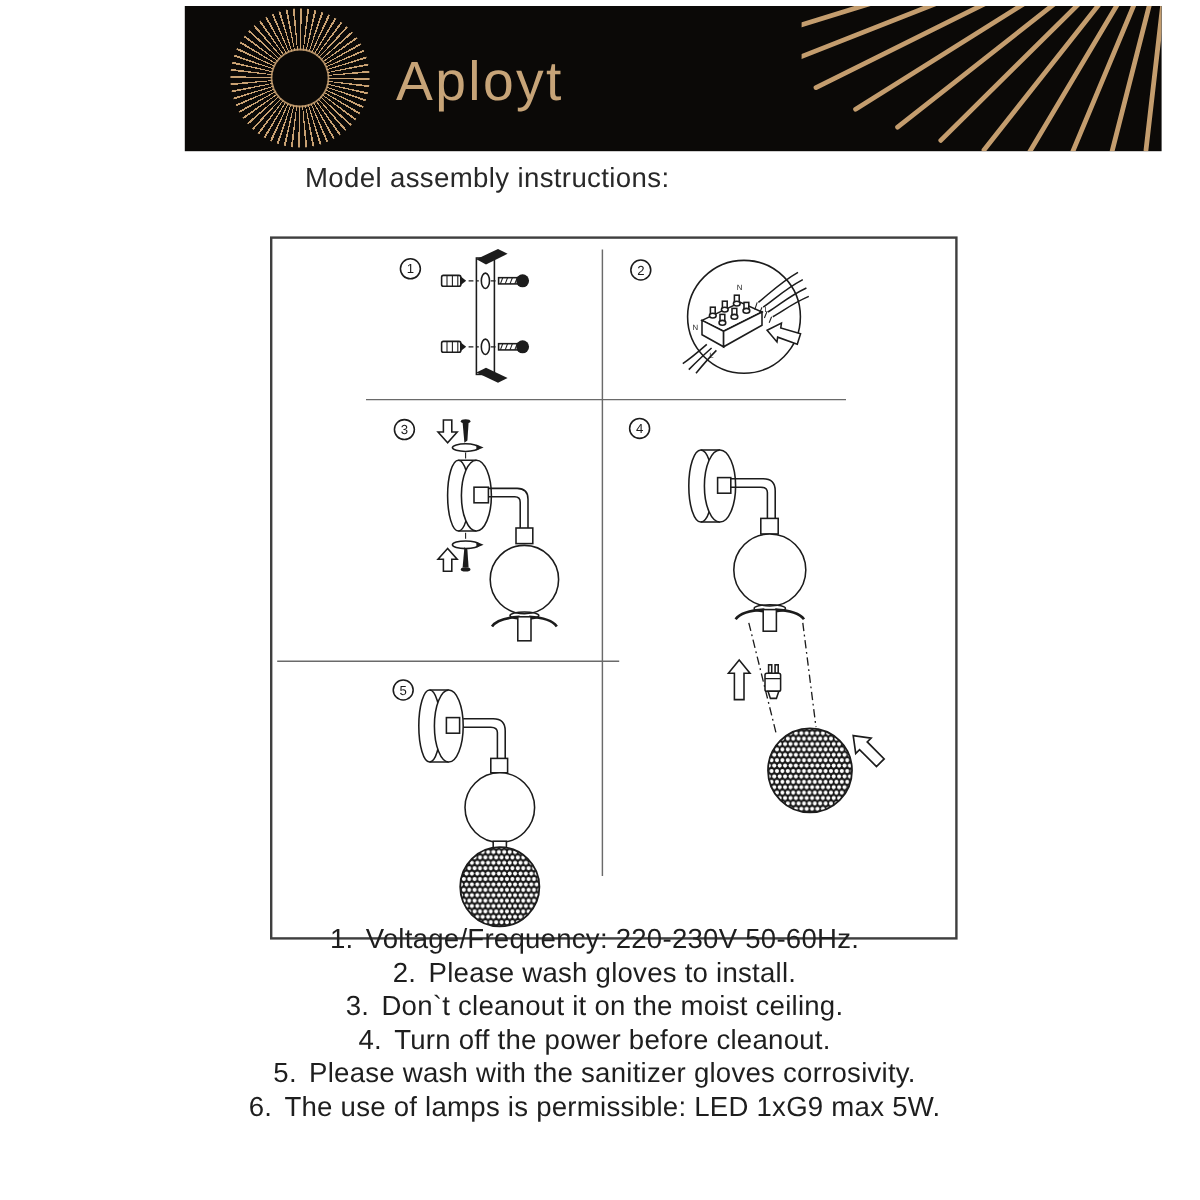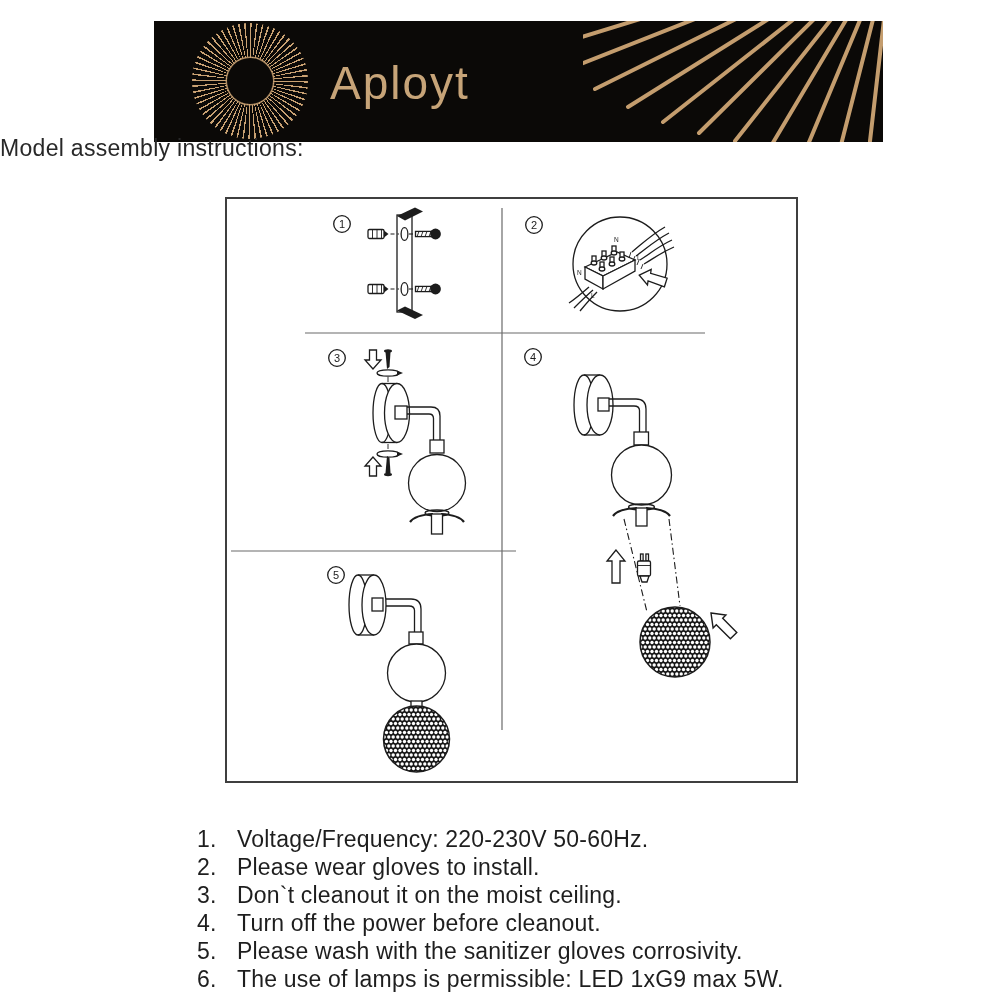--- a/index.html
+++ b/index.html
@@ -1,51 +1,51 @@
 <!DOCTYPE html>
 <html><head>
 <meta charset="utf-8">
 <style>
   html,body{margin:0;padding:0;background:#fff;}
   .page{position:relative;width:1000px;height:1000px;background:#ffffff;
         font-family:"Liberation Sans", sans-serif;overflow:hidden;}
 
   
-  .banner{position:absolute;left:154px;top:5px;width:729px;height:121px;
-          background:#0b0907;overflow:hidden;margin-top:16px;}
+  .banner{position:absolute;left:154px;top:5px;width:814px;height:121px;
+          background:#0b0907;overflow:hidden;}
   .sunburst{position:absolute;left:38px;top:2px;width:116px;height:116px;border-radius:50%;
             background:repeating-conic-gradient(#c9a172 0deg 1.6deg, rgba(0,0,0,0) 1.6deg 6deg);}
   .sunhole{position:absolute;left:50%;top:50%;width:46px;height:46px;margin:-23px 0 0 -23px;
            background:#0b0907;border-radius:50%;box-shadow:0 0 0 1.5px rgba(201,161,114,.85);}
   .brand{position:absolute;left:176px;top:36px;font-size:46px;font-weight:300;
          letter-spacing:2px;color:#c7a478;line-height:52px;}
   .rays{position:absolute;right:0;top:0;}
 
   
-  .title-block{position:absolute;left:0;top:136px;width:812px;
+  .title-block{position:absolute;left:0;top:136px;width:812px;text-align:center;
                color:#282828;font-size:23px;line-height:25px;letter-spacing:.3px;}
 
   
   .diagram-box{position:absolute;left:225px;top:197px;width:573px;height:586px;
                border:2px solid #3f3f3f;box-sizing:border-box;background:#fff;}
   .diagram{position:absolute;left:0;top:0;}
 
   .ln{stroke:#1c1c1c;stroke-width:1.3;fill:none;}
   .fw{fill:#ffffff;stroke:#1c1c1c;stroke-width:1.3;}
   .fb{fill:#1c1c1c;stroke:none;}
   .thin{stroke-width:.9;}
   .dash{stroke:#1c1c1c;stroke-width:1.1;fill:none;stroke-dasharray:4 3;}
   .dashdot{stroke:#1c1c1c;stroke-width:1.1;fill:none;stroke-dasharray:7 3 1.5 3;}
   .divider{stroke:#6a6a6a;stroke-width:1.2;}
   .stepnum{font:11px "Liberation Sans", sans-serif;fill:#1c1c1c;text-anchor:middle;}
   .wirelabel{font:6.5px "Liberation Sans", sans-serif;fill:#1c1c1c;}
 
   
-  .instructions{position:absolute;left:197px;top:825px;margin:0;padding:0;list-style:none;
-                font-size:23px;line-height:28px;color:#1e1e1e;letter-spacing:.2px;}
+  .instructions{position:absolute;left:197px;top:768px;margin:0;padding:0;list-style:none;
+                font-size:23px;line-height:28px;color:#1e1e1e;letter-spacing:.2px;text-align:center;}
   .instructions .num{display:inline-block;width:40px;}
 </style>
 </head>
 <body>
 
 <div class="page">
 
   <header class="banner">
     <div class="sunburst">
       <div class="sunhole"></div>
@@ -280,21 +280,21 @@
         <circle cx="189.5" cy="540" r="33" fill="url(#crystal)" stroke="#1c1c1c" stroke-width="1.5"></circle>
       </g>
     </svg>
   </div>
 
   <ol class="instructions">
     <li>
       <span class="num">1.</span><span>Voltage/Frequency: 220-230V 50-60Hz.</span>
     </li>
     <li>
-      <span class="num">2.</span><span>Please wear gloves to install.</span>
+      <span class="num">2.</span><span>Please wash gloves to install.</span>
     </li>
     <li>
       <span class="num">3.</span><span>Don`t cleanout it on the moist ceiling.</span>
     </li>
     <li>
       <span class="num">4.</span><span>Turn off the power before cleanout.</span>
     </li>
     <li>
       <span class="num">5.</span><span>Please wash with the sanitizer gloves corrosivity.</span>
     </li>

